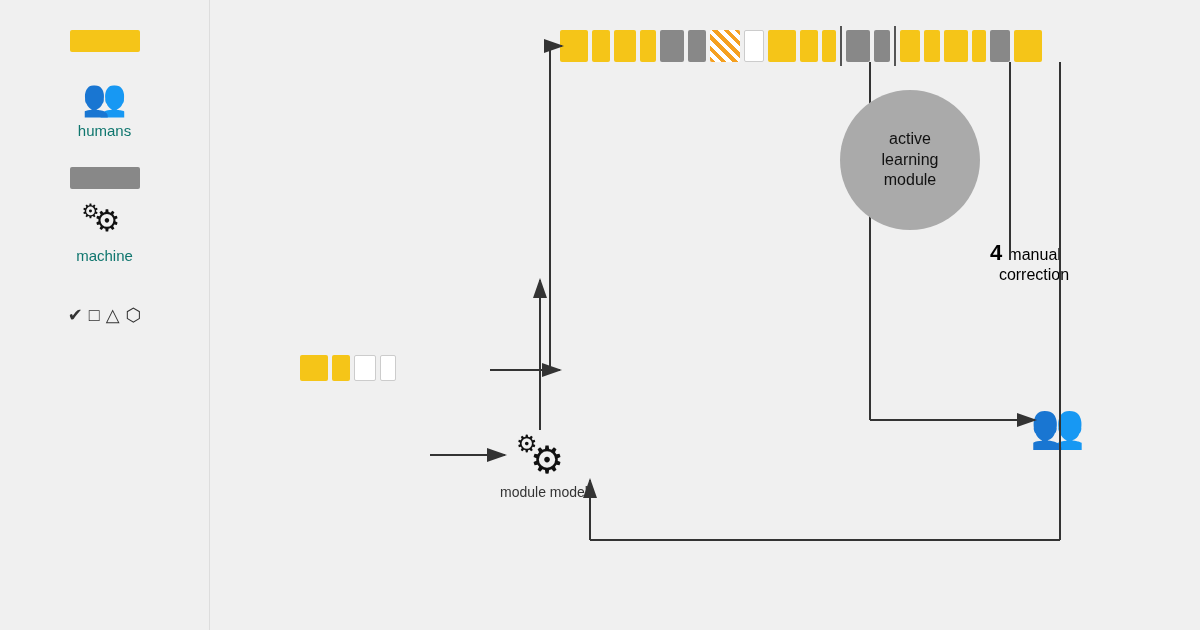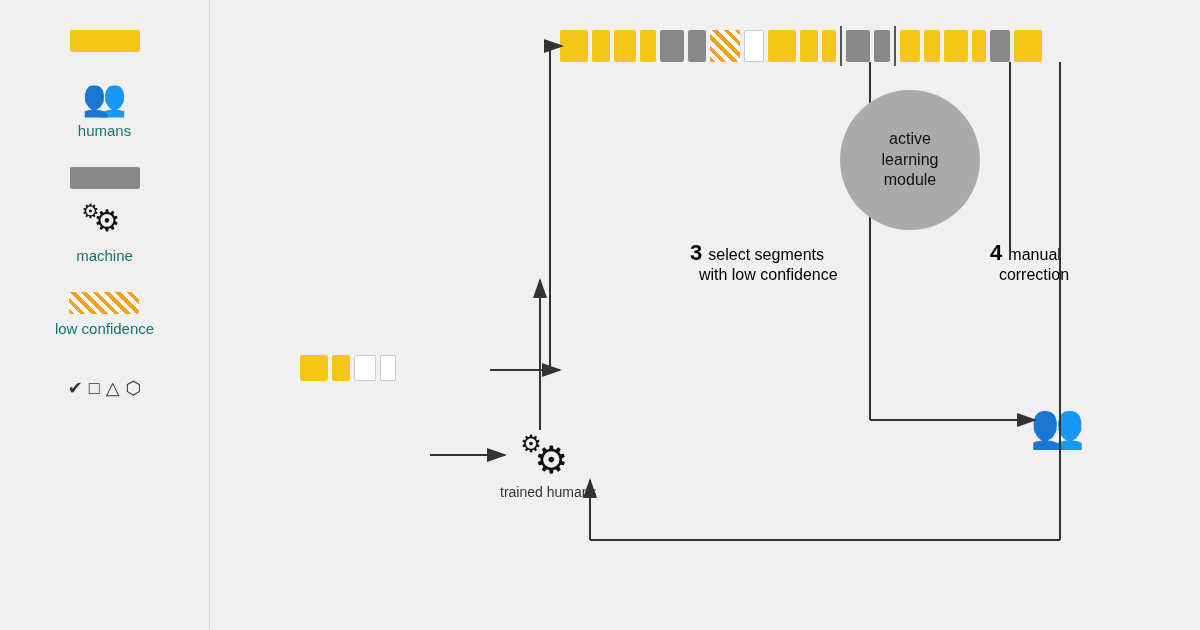--- a/index.html
+++ b/index.html
@@ -159,24 +159,20 @@
 
   <div class="legend-item">
     <div class="legend-rect-gray"></div>
     <div style="position:relative;width:50px;height:42px;margin-top:4px;">
       <span style="position:absolute;top:4px;left:14px;font-size:30px;color:#111;">⚙</span>
       <span style="position:absolute;top:0px;left:2px;font-size:20px;color:#111;">⚙</span>
     </div>
     <span class="legend-label">machine</span>
   </div>
 
-  <div class="legend-item">
-    <div class="legend-rect-lowconf"></div>
-    <span class="legend-label">low confidence</span>
-  </div>
 
   <div class="legend-icons-row">
     <span class="legend-icon-small">✔</span>
     <span class="legend-icon-small">□</span>
     <span class="legend-icon-small">△</span>
     <span class="legend-icon-small">⬡</span>
   </div>
 
 </div>
 
@@ -215,44 +211,40 @@
     <div class="seg seg-gray" style="width:20px;"></div>
 
     <div class="seg seg-yellow" style="width:28px;"></div>
   </div>
 
   <div class="alm-circle">
     <span>active<br>learning<br>module</span>
   </div>
 
 
-  <div style="position:absolute;top:240px;left:480px;">
-    <span style="font-size:22px;font-weight:bold;">3 </span>
-    <span style="font-size:16px;">select segments<br>&nbsp;&nbsp;with low confidence</span>
-  </div>
 
   <div style="position:absolute;top:240px;left:780px;">
     <span style="font-size:22px;font-weight:bold;">4 </span>
     <span style="font-size:16px;">manual<br>&nbsp;&nbsp;correction</span>
   </div>
 
 
   <div style="position:absolute;top:355px;left:90px;display:flex;gap:4px;">
     <div style="width:28px;height:26px;background:#f5c518;border-radius:2px;"></div>
     <div style="width:18px;height:26px;background:#f5c518;border-radius:2px;"></div>
     <div style="width:22px;height:26px;background:#fff;border:1px solid #ccc;border-radius:2px;"></div>
     <div style="width:16px;height:26px;background:#fff;border:1px solid #ccc;border-radius:2px;"></div>
   </div>
 
   <div style="position:absolute;top:430px;left:290px;display:flex;flex-direction:column;align-items:center;">
     <div style="position:relative;width:60px;height:50px;">
       <span style="position:absolute;top:8px;left:16px;font-size:38px;color:#111;">⚙</span>
       <span style="position:absolute;top:0px;left:2px;font-size:24px;color:#111;">⚙</span>
     </div>
-    <span style="font-size:14px;color:#333;margin-top:4px;">trained humans</span>
+    <span style="font-size:14px;color:#333;margin-top:4px;">module model</span>
   </div>
 
   <div style="position:absolute;top:400px;left:820px;">
     <span style="font-size:44px;color:#111;">👥</span>
   </div>
 
 
   <svg class="arrows-svg" xmlns="http://www.w3.org/2000/svg">
     <defs>
       <marker id="arrowhead" markerWidth="10" markerHeight="7" refX="9" refY="3.5" orient="auto">

